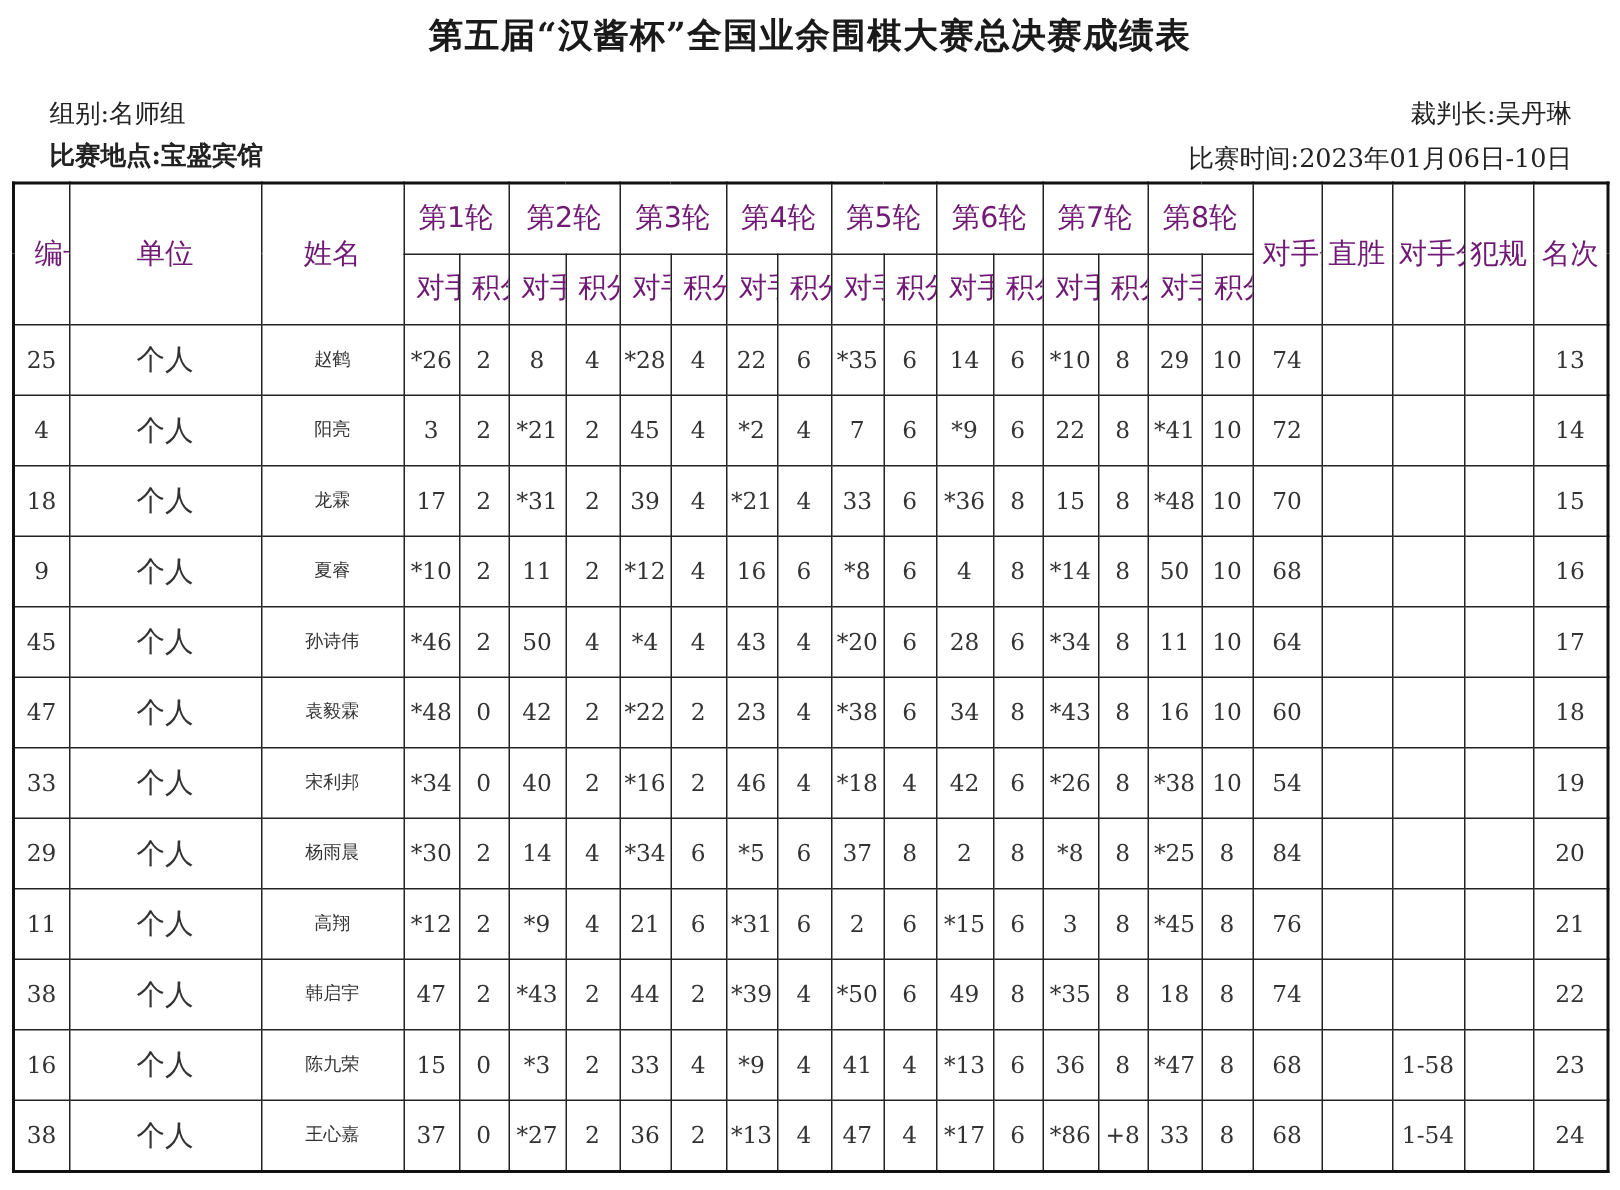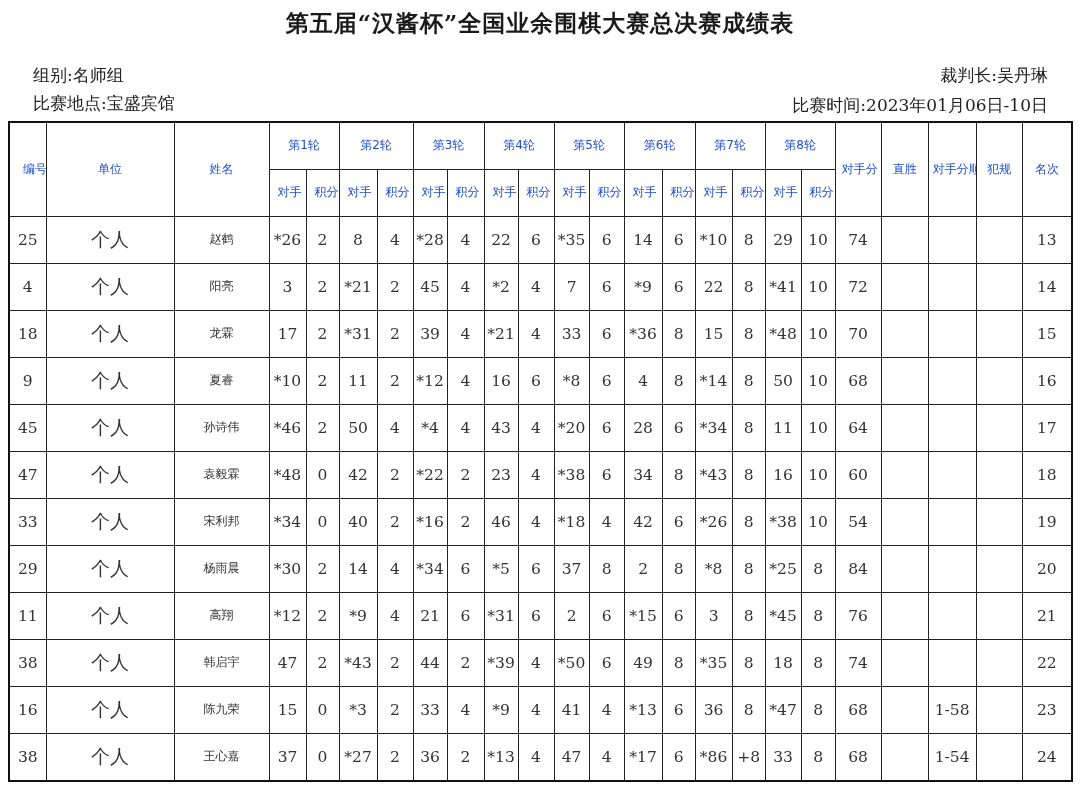--- a/index.html
+++ b/index.html
@@ -4,29 +4,29 @@
 <style>
   html, body { margin:0; padding:0; background:#ffffff; }
   body { width:1080px; height:793px; position:relative; overflow:hidden;
          font-family:"DejaVu Serif","Liberation Serif",serif; color:#222; }
   .title { position:absolute; top:8px; left:0; width:1080px; text-align:center;
            font-size:23px; font-weight:bold; letter-spacing:1px;
            font-family:"DejaVu Serif","Liberation Serif",serif; color:#1a1a1a; }
   .meta { position:absolute; font-size:17px; color:#222;
           font-family:"DejaVu Serif","Liberation Serif",serif; }
   #group { left:33px; top:64px; }
-  #venue { left:33px; top:92px; }
+  #venue { left:33px; top:92px;font-weight:bold; }
   #referee { right:32px; top:64px; }
   #dates { right:32px; top:94px;text-align:center; }
   table.results { position:absolute; left:8px; top:121px; border-collapse:collapse;
            table-layout:fixed; width:1064px; }
   table.results th, table.results td { border:1.5px solid #222; text-align:center;
            padding:0; overflow:hidden; white-space:nowrap; }
   table.results th { font-family:"DejaVu Sans","Liberation Sans",sans-serif;
-           font-weight:normal; font-size:12px; color:#1d4ed8; line-height:19px; }
+           font-weight:normal; font-size:19px; color:#701a75; line-height:19px; }
   th.sub { font-size:17px; line-height:18px; white-space:normal; }
   th.vert { white-space:normal; line-height:20px; }
   td { font-size:15.5px; height:46px; color:#333;
        font-family:"DejaVu Serif","Liberation Serif",serif; }
   td.name { font-family:"DejaVu Sans","Liberation Sans",sans-serif; font-size:12px; }
   td.unit { font-family:"DejaVu Sans","Liberation Sans",sans-serif; font-size:19px; }
   table.results { border:2.5px solid #111; }
 </style>
 </head>
 <body>

